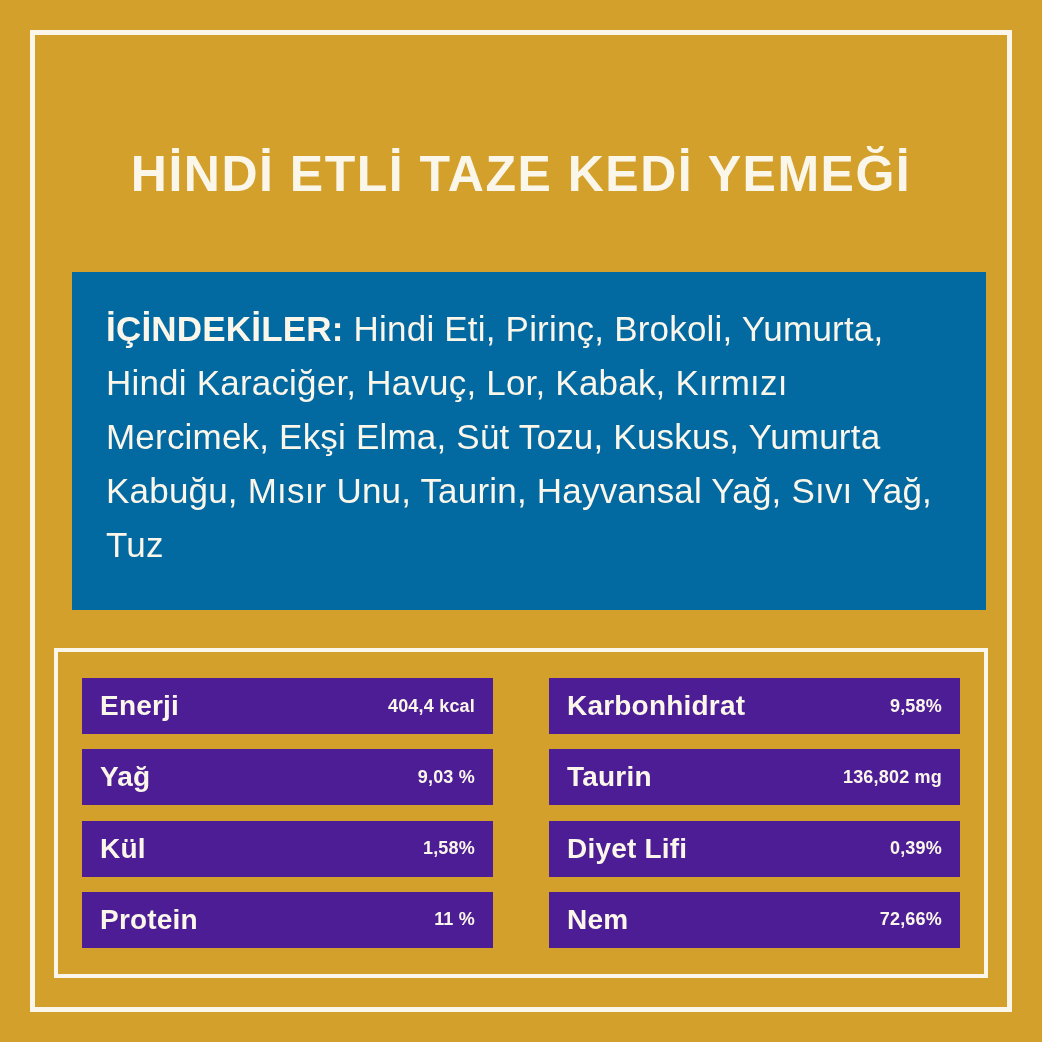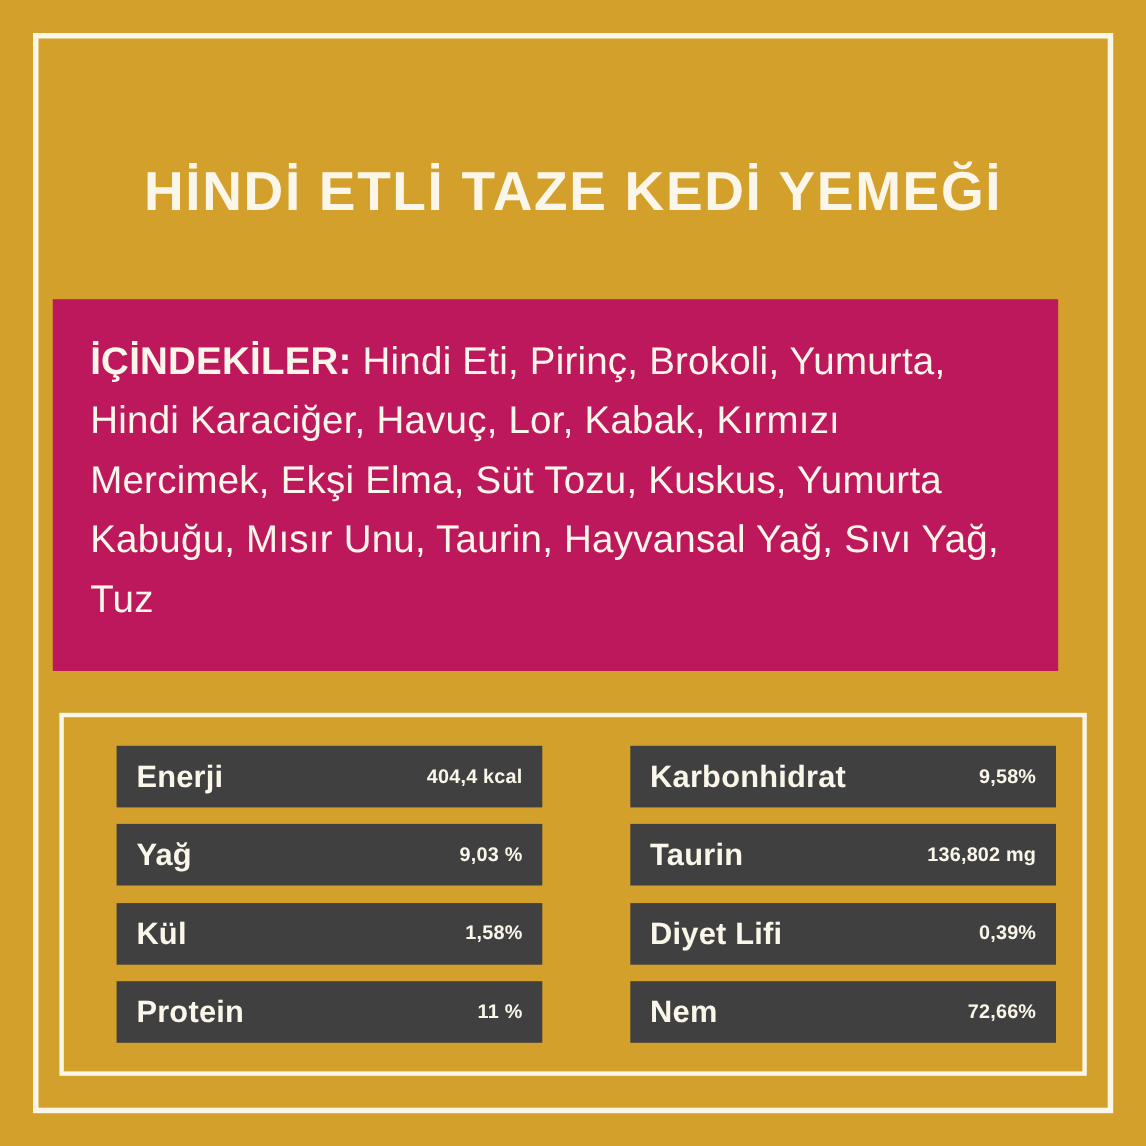--- a/index.html
+++ b/index.html
@@ -40,25 +40,25 @@
     color: #FBF6EA;
     font-size: 50px;
     font-weight: bold;
     letter-spacing: 1.5px;
     line-height: 60px;
     text-transform: uppercase;
     margin-top: 16px;
   }
   .ingredients-box {
     position: absolute;
-    left: 48px;
+    left: 72px;
     top: 272px;
     width: 914px;
     height: 338px;
-    background: #be185d;
+    background: #0369a1;
     box-sizing: border-box;
     padding: 30px 34px;
   }
   .ingredients-text {
     color: #FBF6EA;
     font-size: 35px;
     line-height: 54px;
     letter-spacing: 0.2px;
   }
   .ingredients-text .lead {
@@ -79,28 +79,27 @@
     gap: 56px;
     height: 100%;
   }
   .analysis-col {
     flex: 1;
     display: flex;
     flex-direction: column;
     justify-content: space-between;
   }
   .nutrient-row {
-    background: #404040;
+    background: #4c1d95;
     height: 56px;
     display: flex;
     align-items: center;
     justify-content: space-between;
     padding: 0 18px;
     box-sizing: border-box;
-    margin-left: 24px;
   }
   .nutrient-name {
     color: #FBF6EA;
     font-size: 28px;
     font-weight: bold;
     letter-spacing: 0.2px;
   }
   .nutrient-value {
     color: #FBF6EA;
     font-size: 18px;

